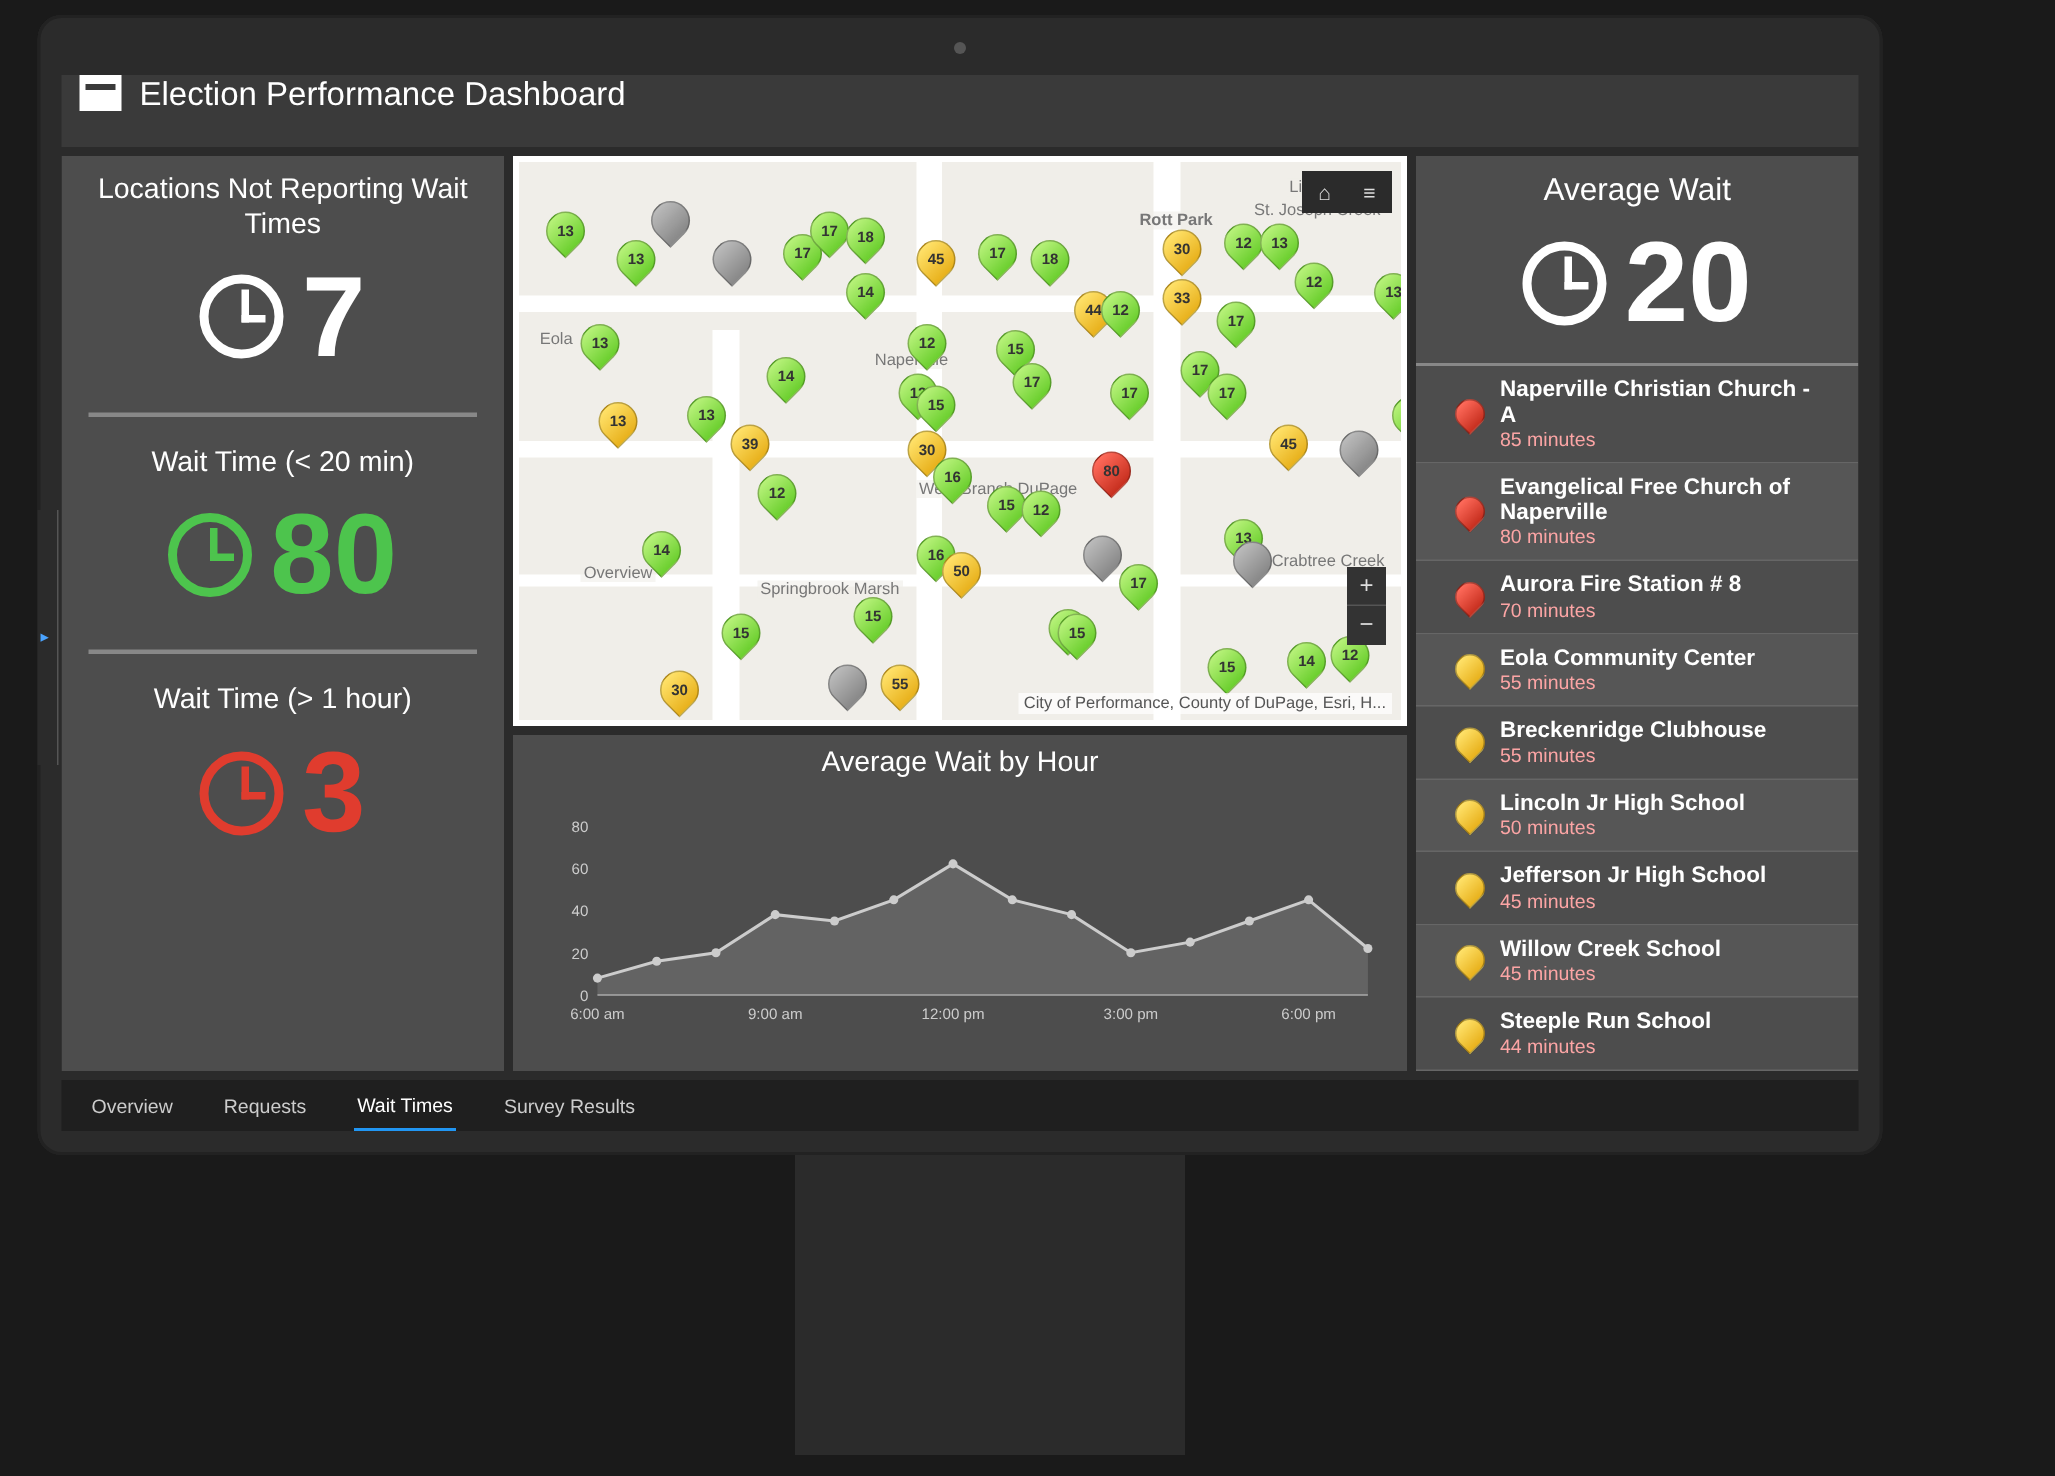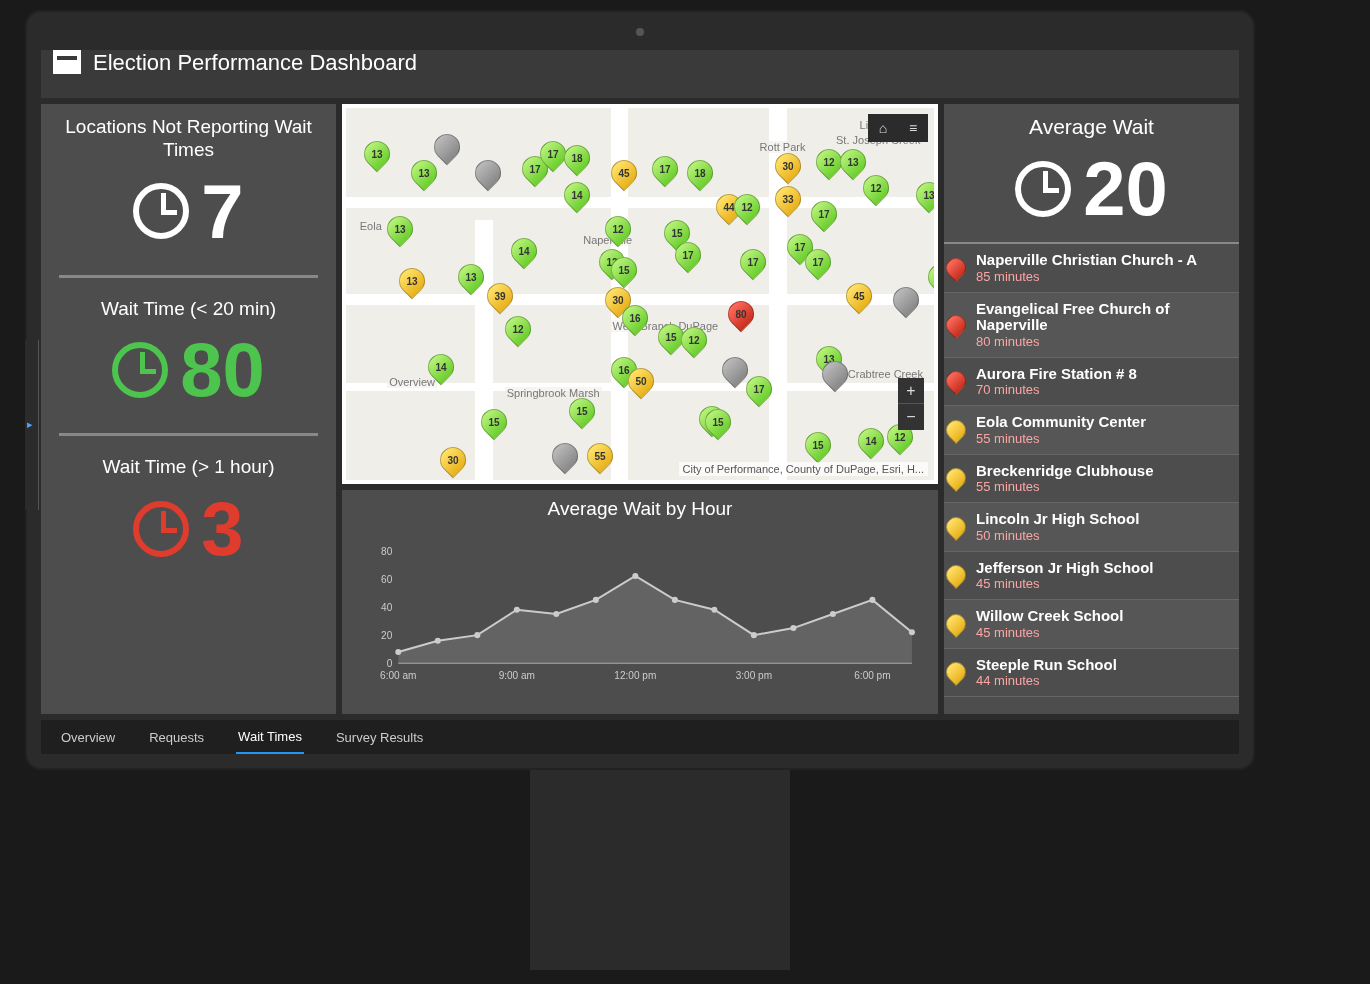--- a/index.html
+++ b/index.html
@@ -184,21 +184,21 @@
   }
   .avg-head .metric-title { font-size: 21px; }
   .avg-head .metric-value { font-size: 76px; }
   .loc-list {
     flex:1;
     overflow-y:auto;
     border-top: 2px solid #888;
   }
   .loc-item {
     display:flex; align-items:center; gap:10px;
-    padding: 8px 2px;
+    padding: 8px 26px;
     border-bottom: 1px solid #666;
   }
   .loc-item.alt { background:#565656; }
   .loc-item .lp {
     width:20px; height:20px;
     border-radius:50% 50% 50% 0;
     transform: rotate(-45deg);
     flex-shrink:0;
     border:1px solid rgba(0,0,0,0.3);
   }
@@ -284,21 +284,21 @@
               <div class="map-road" style="left: 0%; top: 50%; width: 100%; height: 3%;"></div>
               <div class="map-road" style="left: 0%; top: 24%; width: 100%; height: 3%;"></div>
               <div class="map-road" style="left: 45%; top: 0%; width: 3%; height: 100%;"></div>
               <div class="map-road" style="left: 72%; top: 0%; width: 3%; height: 100%;"></div>
               <div class="map-road" style="left: 22%; top: 30%; width: 3%; height: 70%;"></div>
               <div class="map-road" style="left: 0%; top: 74%; width: 100%; height: 2%;"></div>
               <div class="map-label" style="left: 2%; top: 30%;">Eola</div>
               <div class="map-label" style="left: 40%; top: 34%;">Naperville</div>
               <div class="map-label" style="left: 7%; top: 72%;">Overview</div>
               <div class="map-label" style="left: 27%; top: 75%;">Springbrook Marsh</div>
-              <div class="map-label" style="left: 70%; top: 9%;">Rott Park</div>
+              <div class="map-label" style="left: 70%; top: 9%; font-weight: bold;">Rott Park</div>
               <div class="map-label" style="left: 83%; top: 7%;">St. Joseph Creek</div>
               <div class="map-label" style="left: 87%; top: 3%;">Lisle</div>
               <div class="map-label" style="left: 85%; top: 70%;">Crabtree Creek</div>
               <div class="map-label" style="left: 45%; top: 57%;">West Branch DuPage</div>
               <div class="pin green" style="left: 3%; top: 9%;">
                 <span>13</span>
               </div>
               <div class="pin green" style="left: 11%; top: 14%;">
                 <span>13</span>
               </div>

